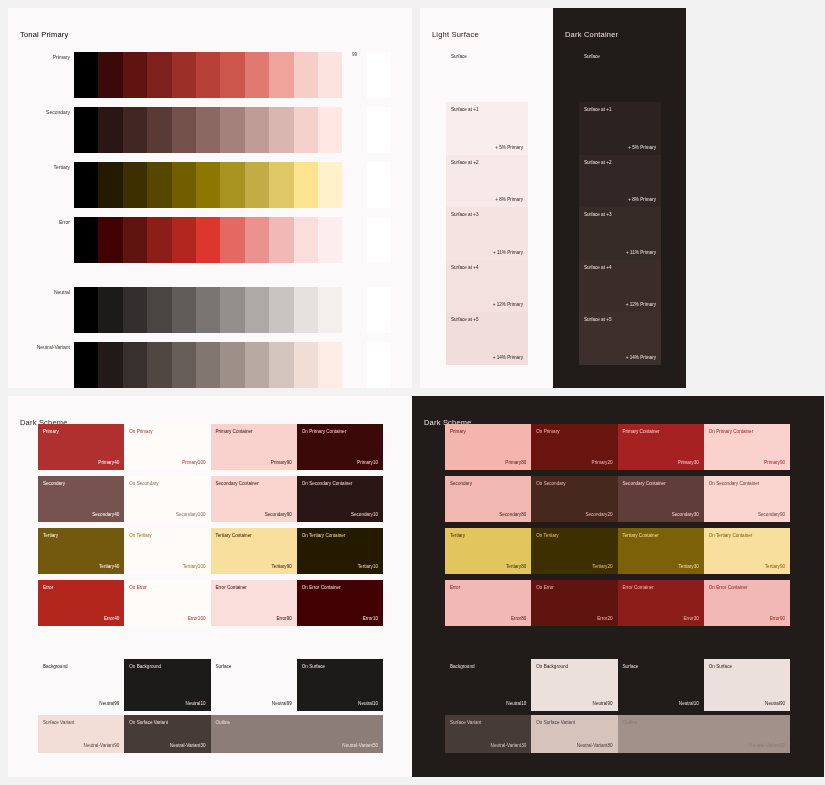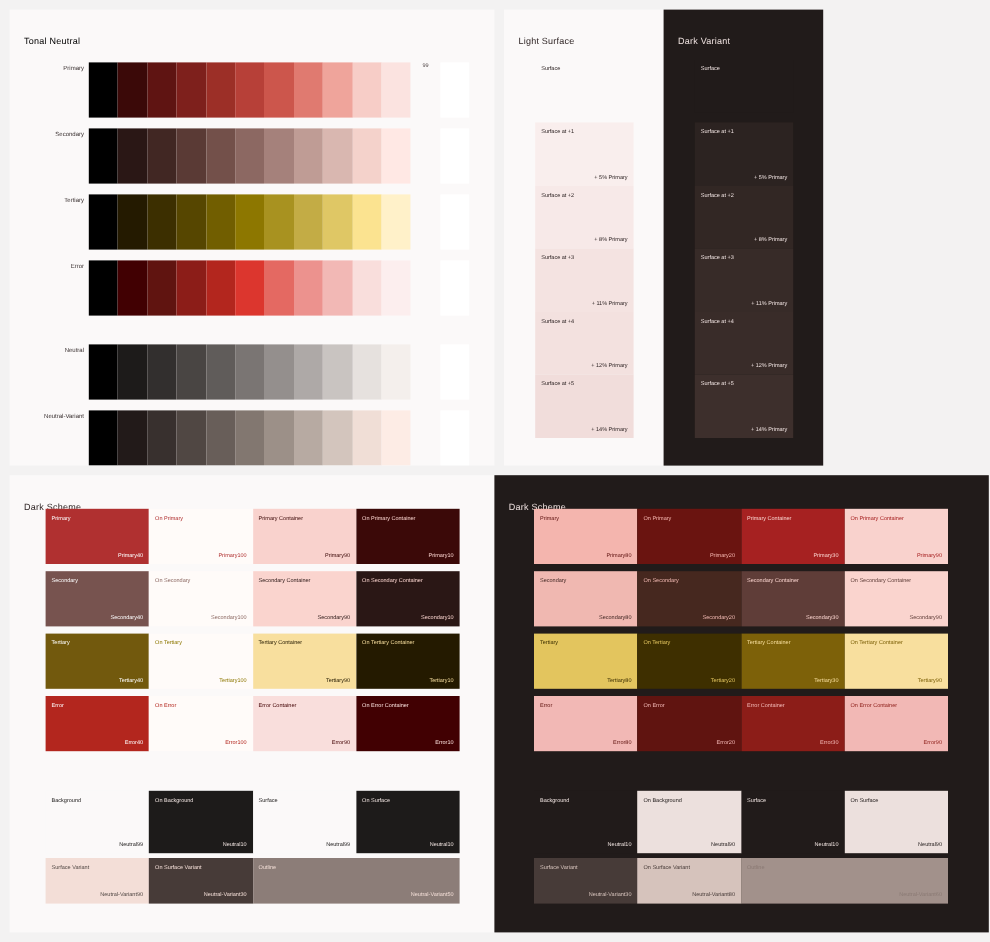--- a/index.html
+++ b/index.html
@@ -65,21 +65,21 @@
   .spacer { height: 27px; }
   .row-bg { display: flex; height: 52px; margin-bottom: 4px; }
   .row-var { display: flex; height: 38px; }
 </style>
 </head>
 <body>
 
 <div class="page">
 
   <div class="panel" id="tonal-panel">
-    <div class="panel-title">Tonal Neutral</div>
+    <div class="panel-title">Tonal Primary</div>
     <div class="tone-header" id="tone-header">
         <span style="left: 12.2px;">0</span>
         <span style="left: 36.6px;">10</span>
         <span style="left: 61px;">20</span>
         <span style="left: 85.4px;">30</span>
         <span style="left: 109.8px;">40</span>
         <span style="left: 134.2px;">50</span>
         <span style="left: 158.6px;">60</span>
         <span style="left: 183px;">70</span>
         <span style="left: 207.4px;">80</span>
@@ -223,21 +223,21 @@
           <span class="pct">+ 12% Primary</span>
         </div>
         <div class="surf-cell" style="background: rgb(241, 221, 219); color: rgb(46, 36, 36);">
           <span class="nm">Surface at +5</span>
           <span class="pct">+ 14% Primary</span>
         </div>
       </div>
   </div>
 
   <div class="panel" id="dark-surfaces">
-    <div class="panel-title">Dark Variant</div>
+    <div class="panel-title">Dark Container</div>
     <div class="surf-base" id="ds-base" style="background: rgb(33, 27, 26); color: rgb(239, 226, 224);">
       <span>Surface</span>
     </div>
     <div class="surf-stack" id="ds-stack">
         <div class="surf-cell" style="background: rgb(44, 35, 33); color: rgb(239, 226, 224);">
           <span class="nm">Surface at +1</span>
           <span class="pct">+ 5% Primary</span>
         </div>
         <div class="surf-cell" style="background: rgb(50, 39, 36); color: rgb(239, 226, 224);">
           <span class="nm">Surface at +2</span>

